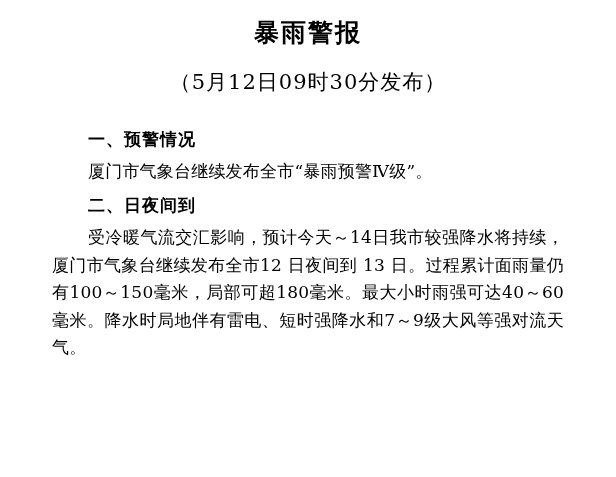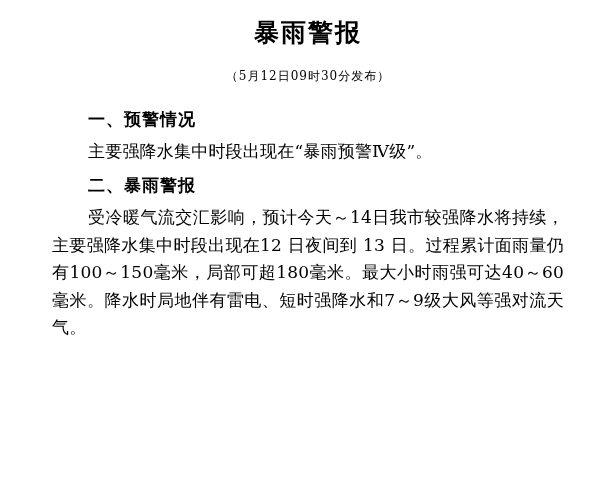--- a/index.html
+++ b/index.html
@@ -26,21 +26,21 @@
     text-align: center;
     font-size: 25px;
     font-weight: bold;
     letter-spacing: 2px;
     margin-top: 8px;
     margin-bottom: 0;
     line-height: 1.2;
   }
   .doc-subtitle {
     text-align: center;
-    font-size: 12px;
+    font-size: 21px;
     margin-top: 20px;
     margin-bottom: 12px;
     letter-spacing: 1px;
   }
   .section-heading {
     font-size: 17px;
     font-weight: bold;
     margin: 0;
     padding-left: 36px;
     line-height: 1.55;
@@ -52,37 +52,37 @@
     margin: 0;
     text-align: justify;
     text-indent: 36px;
     letter-spacing: 0.2px;
   }
   .b {
     font-weight: normal;
   }
   .spacer-2 { height: 6px; }
   .spacer-3 { height: 6px; }
-  .block-1 { margin-top: 21px; }
+  .block-1 { margin-top: 30px; }
 </style>
 </head>
 <body>
 
 <div class="page">
 
   <h1 class="doc-title">暴雨警报</h1>
 
   <div class="doc-subtitle">（5月12日09时30分发布）</div>
 
   <div class="block-1">
     <div class="section-heading">一、预警情况</div>
     <div class="spacer-2"></div>
-    <p class="para"><span>主要强降水集中时段出现在</span><span class="b">“暴雨预警Ⅳ级”。</span></p>
+    <p class="para"><span>厦门市气象台继续发布全市</span><span class="b">“暴雨预警Ⅳ级”。</span></p>
   </div>
 
   <div>
     <div class="spacer-3"></div>
-    <div class="section-heading">二、暴雨警报</div>
+    <div class="section-heading">二、日夜间到</div>
     <div class="spacer-2"></div>
-    <p class="para"><span>受冷暖气流交汇影响，预计今天～14日我市较强降水将持续，主要强降水集中时段出现在</span><span class="b">12 日夜间到 13 日。过程累计面雨量仍有100～150毫米，局部可超180毫米。最大小时雨强可达40～60毫米。</span><span>降水时局地伴有雷电、短时强降水和7～9级大风等强对流天气。</span></p>
+    <p class="para"><span>受冷暖气流交汇影响，预计今天～14日我市较强降水将持续，厦门市气象台继续发布全市</span><span class="b">12 日夜间到 13 日。过程累计面雨量仍有100～150毫米，局部可超180毫米。最大小时雨强可达40～60毫米。</span><span>降水时局地伴有雷电、短时强降水和7～9级大风等强对流天气。</span></p>
   </div>
 
 </div>
 
 </body></html>

